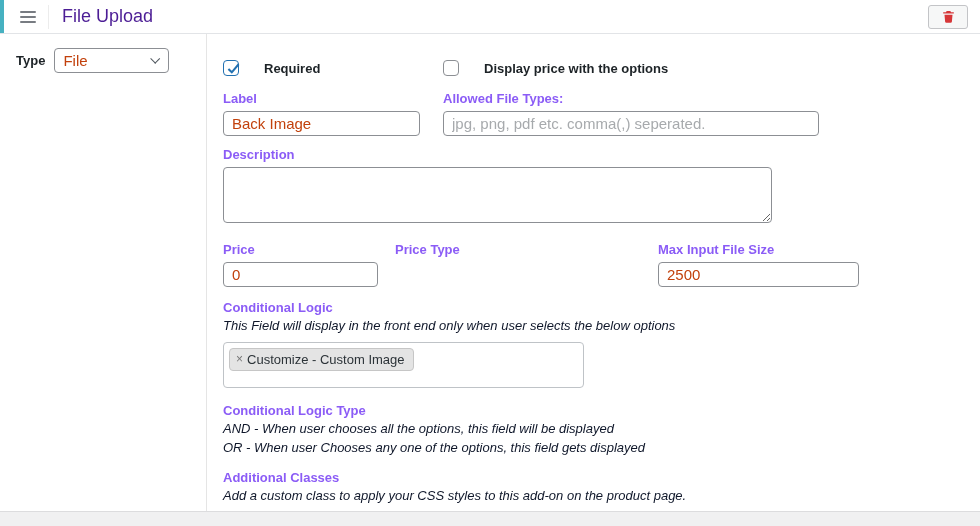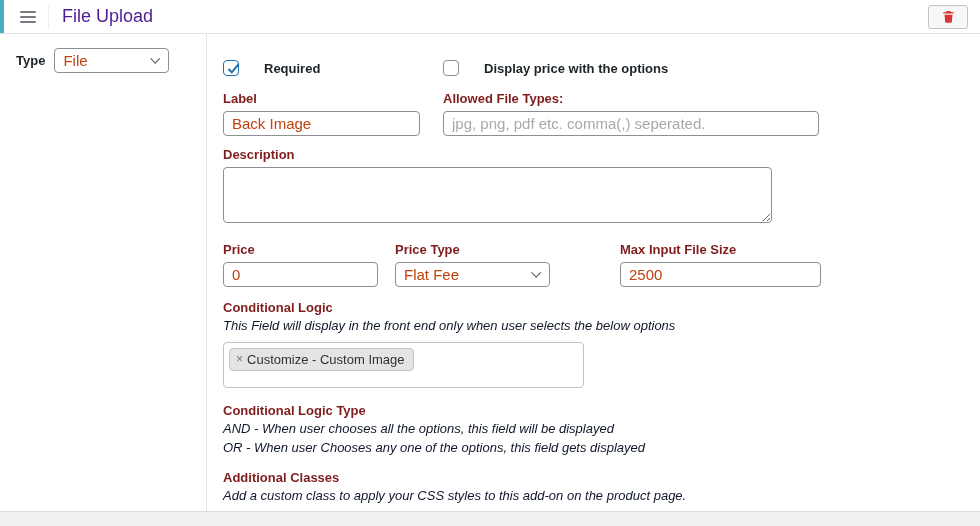--- a/index.html
+++ b/index.html
@@ -63,21 +63,21 @@
     border-right: 1px solid #e5e5e5;
     padding: 14px 0 0 16px;
   }
   .type-row { display: flex; align-items: center; gap: 9px; }
   .type-label { font-weight: 700; font-size: 13px; }
   .main-col {
     flex: 1;
     padding: 26px 0 0 16px;
   }
   
-  .field-label { font-weight: 700; font-size: 13px; margin-bottom: 5px; color: #7f1d1d; }
+  .field-label { font-weight: 700; font-size: 13px; margin-bottom: 5px; color: #8b5cf6; }
   .help-text { font-style: italic; color: #0f172a; font-size: 13px; line-height: 1.35; margin-bottom: 2px; }
   .text-input, .textarea, .fake-select {
     border: 1px solid #8c8f94;
     border-radius: 4px;
     background: #fff;
     font-family: "Liberation Sans", sans-serif;
     font-size: 15px;
     color: #c2410c;
   }
   .text-input { height: 25px; padding: 0 8px; width: 100%; }
@@ -119,21 +119,21 @@
   .row-checks .cell-1 { width: 220px; flex: 0 0 220px; }
   .row-two { display: flex; margin-bottom: 11px; }
   .row-two .cell-1 { width: 220px; flex: 0 0 220px; }
   .row-two .cell-1 .text-input { width: 197px; }
   .row-two .cell-2 .text-input { width: 376px; }
   .row-desc { margin-bottom: 19px; }
   .row-three { display: flex; margin-bottom: 13px; }
   .row-three .cell-price { width: 155px; flex: 0 0 155px; margin-right: 17px; }
   .row-three .cell-pricetype { width: 155px; flex: 0 0 155px; }
   .row-three .cell-pricetype .fake-select { width: 155px; }
-  .row-three .cell-maxsize { width: 201px; flex: 0 0 201px; margin-left: 70px; }
+  .row-three .cell-maxsize { width: 201px; flex: 0 0 201px; margin-left: 108px; }
   .row-cl { margin-bottom: 15px; }
   .multi-box {
     width: 361px;
     min-height: 46px;
     border: 1px solid #bfc3c7;
     border-radius: 4px;
     padding: 5px;
     background: #fff;
     cursor: text;
   }
@@ -223,24 +223,20 @@
         <textarea class="textarea" style=""></textarea>
       </div>
 
       <div class="row-three">
         <div class="cell-price">
           <div class="field-label">Price</div>
           <input class="text-input" type="text" value="0" style="">
         </div>
         <div class="cell-pricetype">
           <div class="field-label">Price Type</div>
-          <div class="fake-select">
-            <span>Flat Fee</span>
-            <span class="chevron"></span>
-          </div>
         </div>
         <div class="cell-maxsize">
           <div class="field-label">Max Input File Size</div>
           <input class="text-input" type="text" value="2500" style="">
         </div>
       </div>
 
       <div class="row-cl">
         <div class="field-label" style="margin-bottom:2px;">Conditional Logic</div>
         <div class="help-text" style="margin-bottom:7px;">This Field will display in the front end only when user selects the below options</div>

